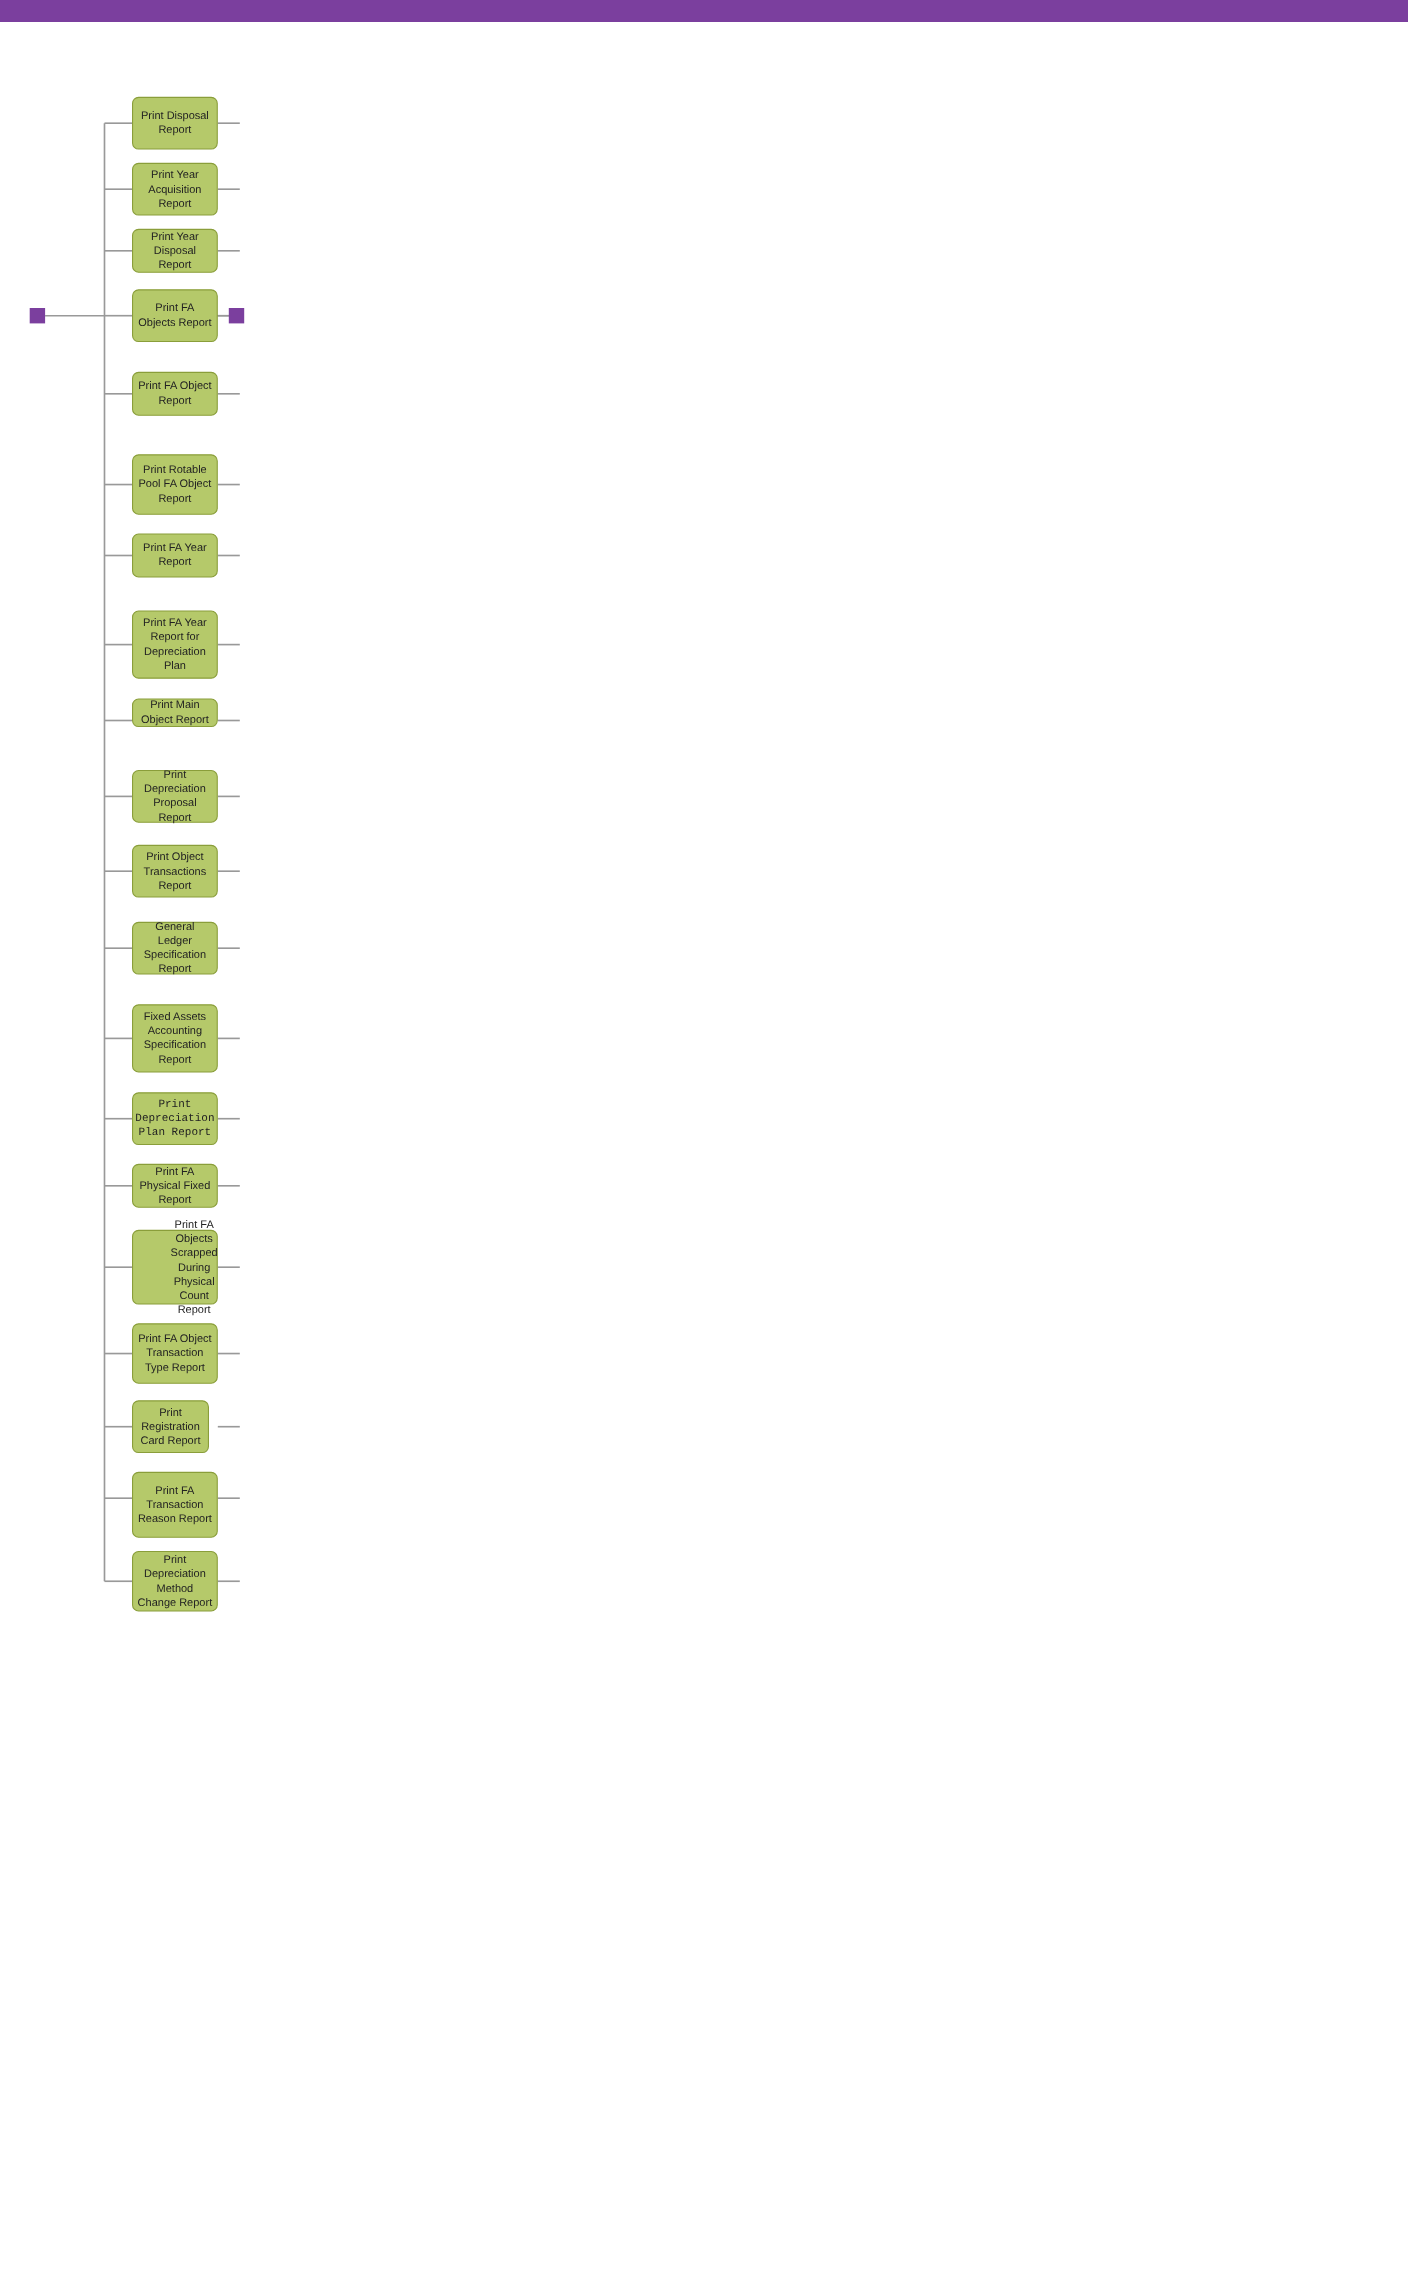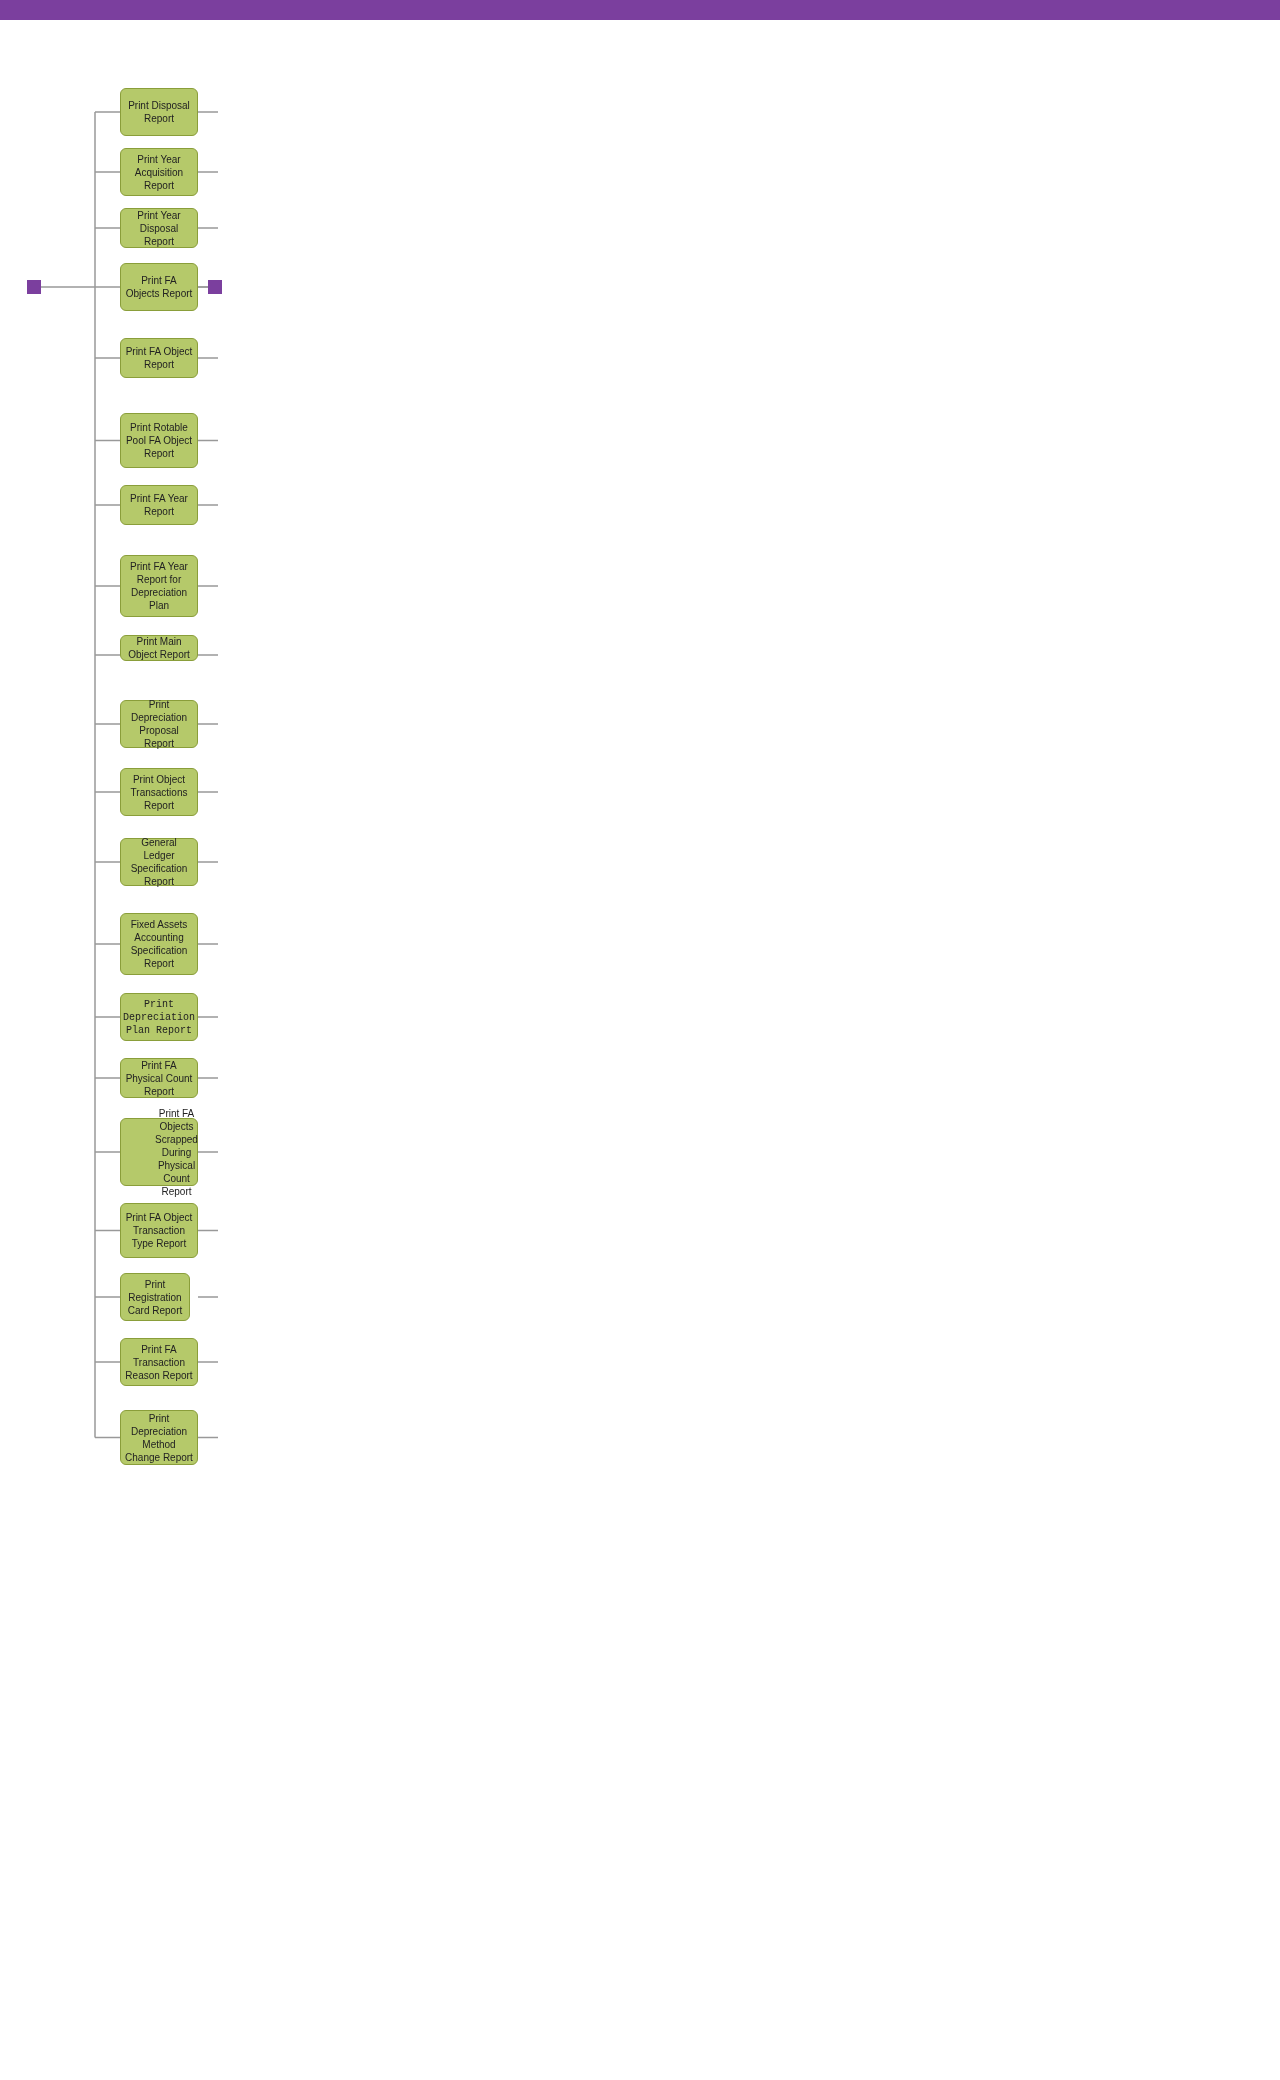--- a/index.html
+++ b/index.html
@@ -118,22 +118,22 @@
       <div class="node" style="left: 120px; top: 318px; width: 78px; height: 40px;">Print FA Object Report</div>
       <div class="node" style="left: 120px; top: 393px; width: 78px; height: 55px;">Print Rotable Pool FA Object Report</div>
       <div class="node" style="left: 120px; top: 465px; width: 78px; height: 40px;">Print FA Year Report</div>
       <div class="node" style="left: 120px; top: 535px; width: 78px; height: 62px;">Print FA Year Report for Depreciation Plan</div>
       <div class="node" style="left: 120px; top: 615px; width: 78px; height: 26px;">Print Main Object Report</div>
       <div class="node" style="left: 120px; top: 680px; width: 78px; height: 48px;">Print Depreciation Proposal Report</div>
       <div class="node" style="left: 120px; top: 748px; width: 78px; height: 48px;">Print Object Transactions Report</div>
       <div class="node" style="left: 120px; top: 818px; width: 78px; height: 48px;">General Ledger Specification Report</div>
       <div class="node" style="left: 120px; top: 893px; width: 78px; height: 62px;">Fixed Assets Accounting Specification Report</div>
       <div class="node" style="left: 120px; top: 973px; width: 78px; height: 48px; font-family: Liberation Mono, monospace;">Print Depreciation Plan Report</div>
-      <div class="node" style="left: 120px; top: 1038px; width: 78px; height: 40px;">Print FA Physical Count Report</div>
+      <div class="node" style="left: 120px; top: 1038px; width: 78px; height: 40px;">Print FA Physical Fixed Report</div>
       <div class="node" style="left: 120px; top: 1098px; width: 78px; height: 68px; padding-left: 39px;">Print FA Objects Scrapped During Physical Count Report</div>
       <div class="node" style="left: 120px; top: 1183px; width: 78px; height: 55px;">Print FA Object Transaction Type Report</div>
       <div class="node" style="left: 120px; top: 1253px; width: 70px; height: 48px;">Print Registration Card Report</div>
-      <div class="node" style="left: 120px; top: 1318px; width: 78px; height: 48px;">Print FA Transaction Reason Report</div>
+      <div class="node" style="left: 120px; top: 1318px; width: 78px; height: 60px;">Print FA Transaction Reason Report</div>
       <div class="node" style="left: 120px; top: 1390px; width: 78px; height: 55px; text-align: center;">Print Depreciation Method Change Report</div>
     </div>
   <div class="purple-square" id="left-square" style="left: 27px; top: 260px;"></div>
   <div class="purple-square" id="right-square" style="left: 208px; top: 260px;"></div>
 </div>
 
 </body></html>

